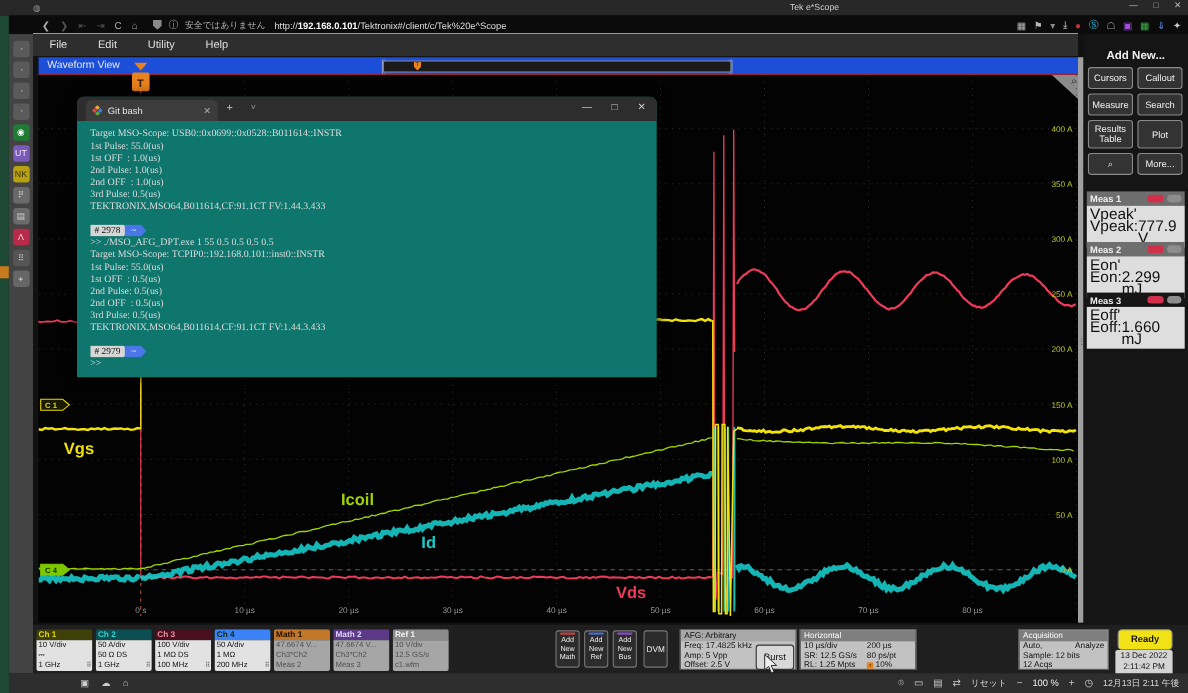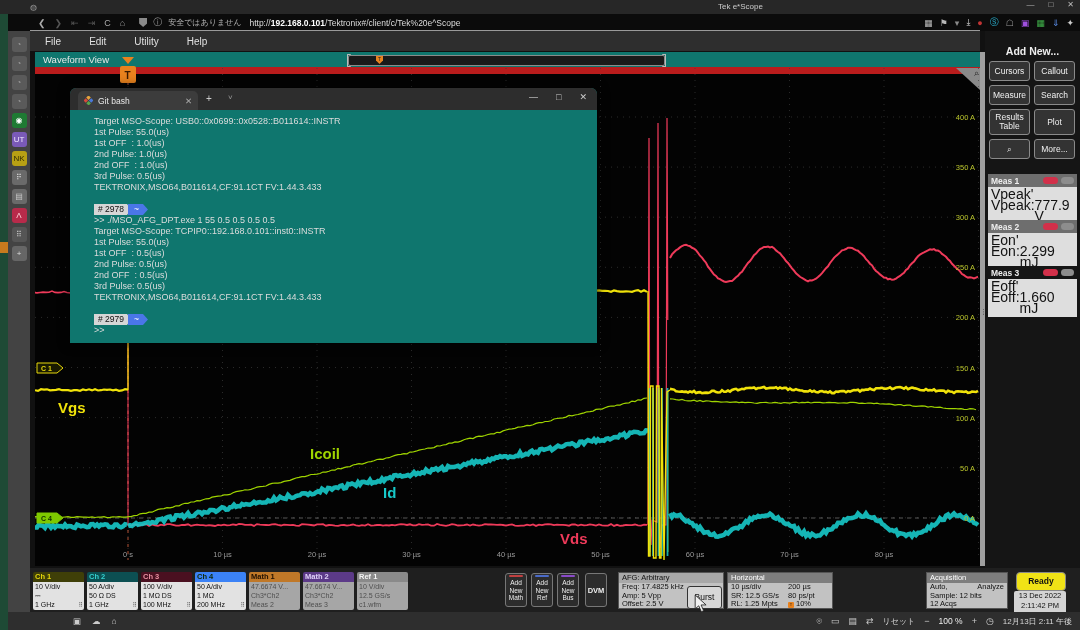--- a/index.html
+++ b/index.html
@@ -30,22 +30,22 @@
   #side-icons{left:8px;top:31px;width:22px;height:581px;background:#434343;z-index:7;
     display:flex;flex-direction:column;align-items:center;padding-top:6px;box-sizing:border-box;gap:4px;}
   #side-icons .si{width:15px;height:15px;border-radius:3px;display:flex;align-items:center;
     justify-content:center;font-size:8px;color:#ccc;}
   
   #app-topline{left:30px;top:30px;width:950px;height:1px;background:#9a9a9a;}
   #app-menu{left:30px;top:31px;width:950px;height:20px;background:#2e2e2e;color:#e0e0e0;
     display:flex;align-items:center;font-size:10px;gap:28px;padding-left:15px;box-sizing:border-box;}
   
   #plot{left:35px;top:52px;width:945px;height:514px;background:#030303;}
-  #tabbar{position:absolute;left:0;top:0;width:945px;height:15px;background:#0f766e;
-    border-bottom:7px solid #b91c1c;color:#e8e8e8;font-size:9.5px;}
+  #tabbar{position:absolute;left:0;top:0;width:945px;height:15px;background:#1d4ed8;
+    border-bottom:1px solid #b91c1c;color:#e8e8e8;font-size:9.5px;}
   #tab-label{position:absolute;left:8px;top:2px;}
   #ov-track{position:absolute;left:313px;top:3px;width:315px;height:9px;border:1px solid #8a8a8a;
     border-radius:2px;background:#1a1a1a;}
   #ov-track:before,#ov-track:after{content:"";position:absolute;top:-2px;width:3px;height:11px;
     border:1px solid #bbb;border-radius:1px;}
   #ov-track:before{left:-2px;border-right:none;}
   #ov-track:after{right:-2px;border-left:none;}
   #ov-marker{position:absolute;left:27px;top:0px;width:7px;height:8px;background:#e8821e;
     clip-path:polygon(0 0,100% 0,100% 55%,50% 100%,0 55%);font-size:5px;color:#222;text-align:center;}
   #corner-zoom{position:absolute;right:0;top:16px;width:24px;height:22px;background:#8a8a8a;
@@ -76,21 +76,21 @@
   #term{left:70px;top:88px;width:527px;height:255px;background:#0f766e;z-index:5;
     border-radius:6px 6px 0 0;box-shadow:0 0 12px rgba(0,0,0,.8);}
   #term-bar{position:absolute;left:0;top:0;width:527px;height:22px;background:#2d2d2d;border-radius:6px 6px 0 0;}
   #term-tab{position:absolute;left:8px;top:3px;width:120px;height:19px;background:#3c3c3c;
     border-radius:5px 5px 0 0;display:flex;align-items:center;color:#e8e8e8;font-size:8.5px;gap:5px;padding:0 6px;box-sizing:border-box;}
   #term-tab .x{margin-left:auto;color:#aaa;}
   #term-plus{position:absolute;left:136px;top:5px;color:#ccc;font-size:10px;}
   #term-chev{position:absolute;left:158px;top:5px;color:#999;font-size:8px;}
   #term-ctrls{position:absolute;right:10px;top:4px;display:flex;gap:18px;color:#ccc;font-size:9px;}
   #term-body{position:absolute;left:12px;top:28px;width:505px;
-    font-family:Liberation Sans, sans-serif;font-size:9px;line-height:11px;color:#dcdcdc;white-space:pre;margin-left:12px;}
+    font-family:Liberation Serif, serif;font-size:9px;line-height:11px;color:#dcdcdc;white-space:pre;}
   .chiprow{display:flex;align-items:center;height:11px;}
   .chip1{background:#d6d6d6;color:#111;padding:0 2px 0 4px;font-size:8.5px;
     clip-path:polygon(0 0,calc(100% - 4px) 0,100% 50%,calc(100% - 4px) 100%,0 100%);padding-right:7px;}
   .chip2{background:#4a76e8;color:#fff;padding:0 4px 0 6px;margin-left:-3px;font-size:8.5px;
     clip-path:polygon(0 0,calc(100% - 5px) 0,100% 50%,calc(100% - 5px) 100%,0 100%);padding-right:9px;}
   
   #bbar{left:30px;top:568px;width:1050px;height:44px;background:#1f1f1f;z-index:6;}
   .badge{position:absolute;top:4px;width:51px;height:38px;border-radius:2px;overflow:hidden;font-size:7px;}
   .badge .bh{height:10px;font-size:7.5px;font-weight:bold;padding:0 2px;line-height:10px;}
   .badge .bb{height:28px;background:#e2e2e2;color:#111;padding:0px 2px;line-height:9px;position:relative;}
@@ -439,21 +439,21 @@
 New
 Math</span></div>
         <div class="addbtn" style="left: 501px;"><i style="background: rgb(74, 106, 200);"></i><span style="position: absolute; left: 0px; right: 0px; top: 5px; white-space: pre-line;">Add
 New
 Ref</span></div>
         <div class="addbtn" style="left: 527px;"><i style="background: rgb(138, 74, 200);"></i><span style="position: absolute; left: 0px; right: 0px; top: 5px; white-space: pre-line;">Add
 New
 Bus</span></div>
       </div>
     <div class="addbtn" style="left:555px;">
-      <span style="position:absolute;left:0;right:0;top:13px;font-size:7.5px;font-weight:bold;">DVM</span>
+      <span style="position:absolute;left:0;right:0;top:13px;font-size:7.5px;">DVM</span>
     </div>
 
     <div class="panel" id="afg" style="left:588px;width:106px;">
       <div class="ph">AFG: Arbitrary</div>
       <div class="pln">Freq: 17.4825 kHz</div>
       <div class="pln">Amp: 5 Vpp</div>
       <div class="pln">Offset: 2.5 V</div>
       <div id="burst">Burst</div>
     </div>
 

